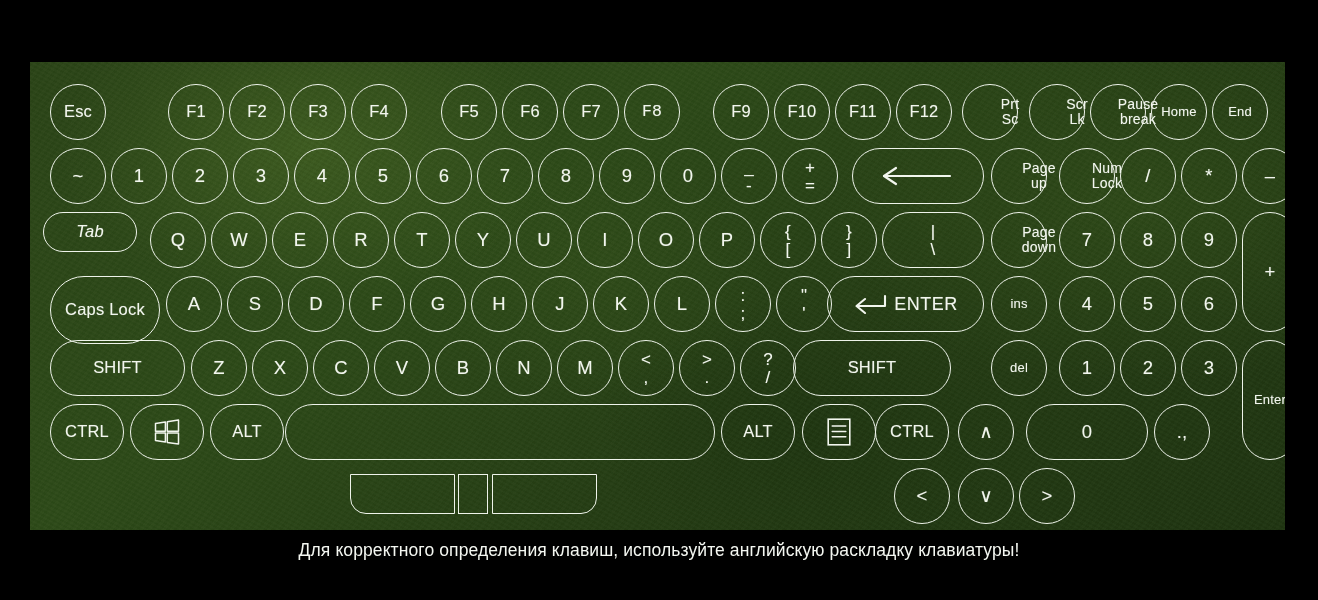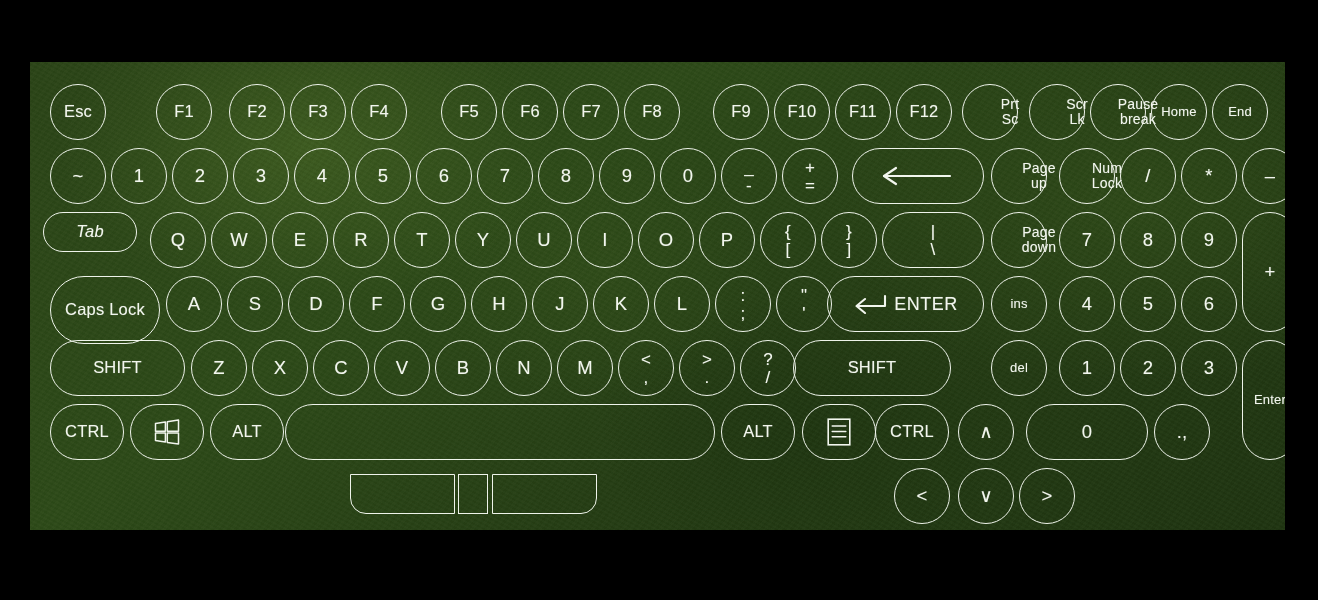--- a/index.html
+++ b/index.html
@@ -112,42 +112,42 @@
 </head>
 <body>
 
 <div id="stage">
 
   <div id="panel">
     <div id="keys-layer">
         <div class="key round fs16" style="left: 20px; top: 22px; width: 56px; height: 56px;">
           <span>Esc</span>
         </div>
-        <div class="key round fs16" style="left: 126px; top: 22px; width: 56px; height: 56px;">
+        <div class="key round fs16" style="left: 138px; top: 22px; width: 56px; height: 56px;">
           <span>F1</span>
         </div>
         <div class="key round fs16" style="left: 199px; top: 22px; width: 56px; height: 56px;">
           <span>F2</span>
         </div>
         <div class="key round fs16" style="left: 260px; top: 22px; width: 56px; height: 56px;">
           <span>F3</span>
         </div>
         <div class="key round fs16" style="left: 321px; top: 22px; width: 56px; height: 56px;">
           <span>F4</span>
         </div>
         <div class="key round fs16" style="left: 411px; top: 22px; width: 56px; height: 56px;">
           <span>F5</span>
         </div>
         <div class="key round fs16" style="left: 472px; top: 22px; width: 56px; height: 56px;">
           <span>F6</span>
         </div>
         <div class="key round fs16" style="left: 533px; top: 22px; width: 56px; height: 56px;">
           <span>F7</span>
         </div>
-        <div class="key round fs16" style="left: 594px; top: 22px; width: 56px; height: 56px;">
+        <div class="key round fs16" style="left: 594px; top: 22px; width: 56px; height: 56px; font-family: Liberation Mono, monospace;">
           <span>F8</span>
         </div>
         <div class="key round fs16" style="left: 683px; top: 22px; width: 56px; height: 56px;">
           <span>F9</span>
         </div>
         <div class="key round fs16" style="left: 744px; top: 22px; width: 56px; height: 56px;">
           <span>F10</span>
         </div>
         <div class="key round fs16" style="left: 805px; top: 22px; width: 56px; height: 56px;">
           <span>F11</span>
@@ -469,14 +469,15 @@
         </div>
         <div class="key round fs18" style="left: 864px; top: 406px; width: 56px; height: 56px;">
           <span>&lt;</span>
         </div>
         <div class="key round fs18" style="left: 989px; top: 406px; width: 56px; height: 56px;">
           <span>&gt;</span>
         </div>
       </div>
   </div>
 
+  <div id="caption">Для корректного определения клавиш, используйте английскую раскладку клавиатуры!</div>
 
 </div>
 
 </body></html>

